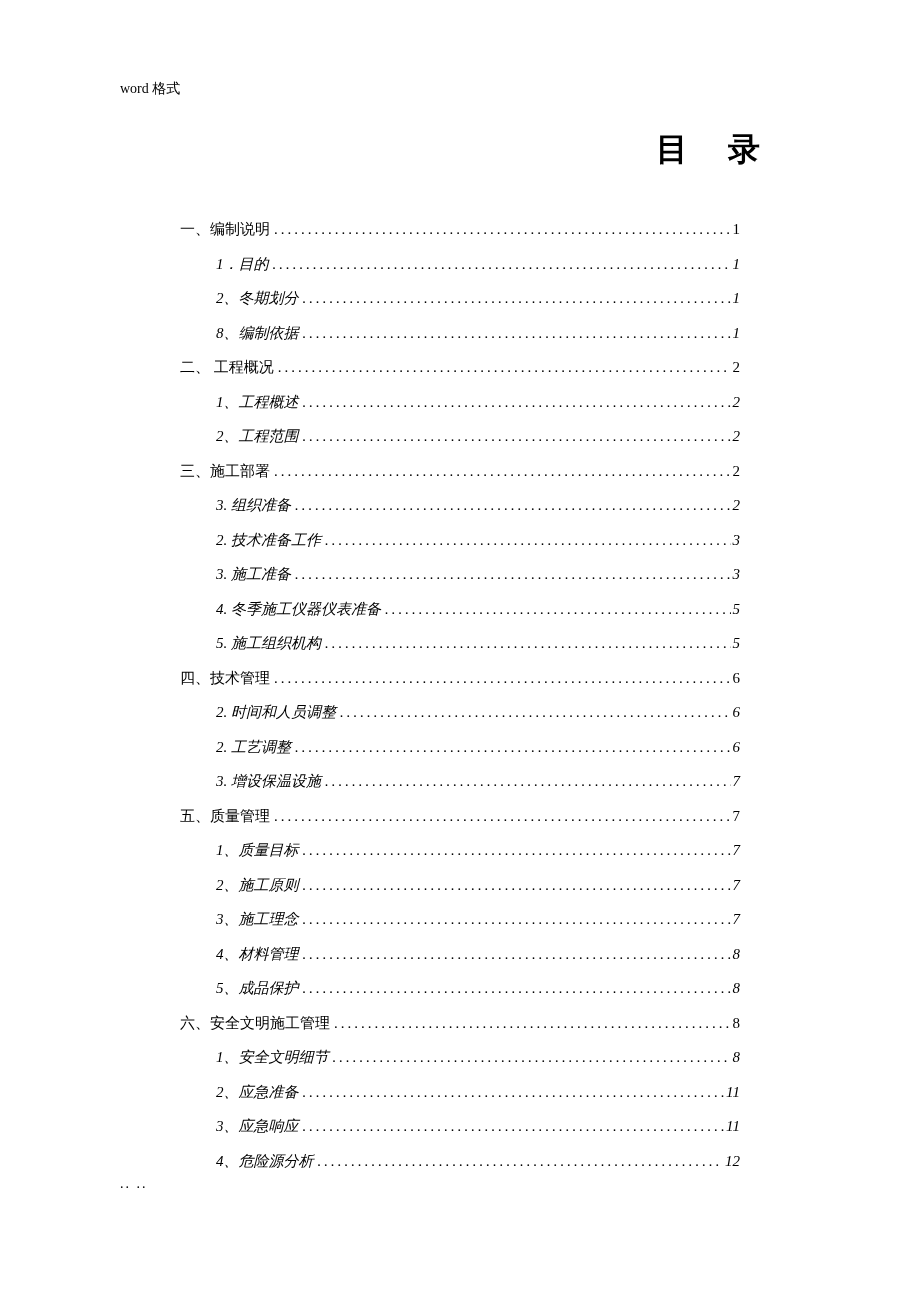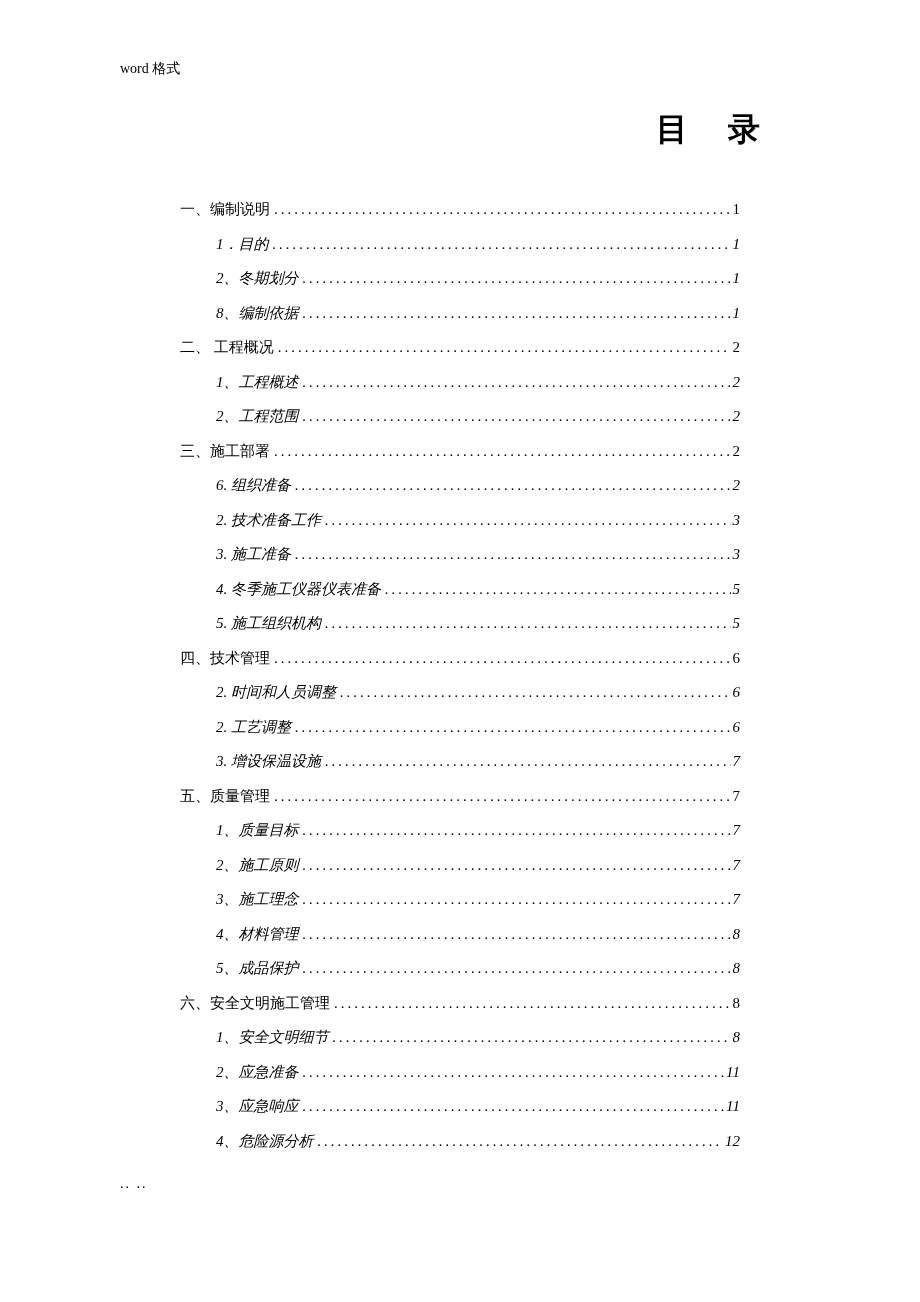--- a/index.html
+++ b/index.html
@@ -9,21 +9,21 @@
     }
     body {
       width: 920px;
       height: 1302px;
       background: #ffffff;
       font-family: "SimSun", "宋体", serif;
       color: #000000;
       position: relative;
     }
     .page {
-      padding: 60px 120px 40px 120px;
+      padding: 80px 120px 40px 120px;
     }
     .header-label {
       font-size: 14px;
       color: #000000;
       margin-bottom: 30px;
       margin-left: 0px;
     }
     .title {
       text-align: right;
       font-size: 32px;
@@ -116,21 +116,21 @@
         <span class="toc-label">2、工程范围</span>
         <span class="toc-dots"></span>
         <span class="toc-page">2</span>
       </div>
       <div class="toc-entry level-1">
         <span class="toc-label">三、施工部署</span>
         <span class="toc-dots"></span>
         <span class="toc-page">2</span>
       </div>
       <div class="toc-entry level-2">
-        <span class="toc-label">6. 组织准备</span>
+        <span class="toc-label">3. 组织准备</span>
         <span class="toc-dots"></span>
         <span class="toc-page">2</span>
       </div>
       <div class="toc-entry level-2">
         <span class="toc-label">2. 技术准备工作</span>
         <span class="toc-dots"></span>
         <span class="toc-page">3</span>
       </div>
       <div class="toc-entry level-2">
         <span class="toc-label">3. 施工准备</span>

